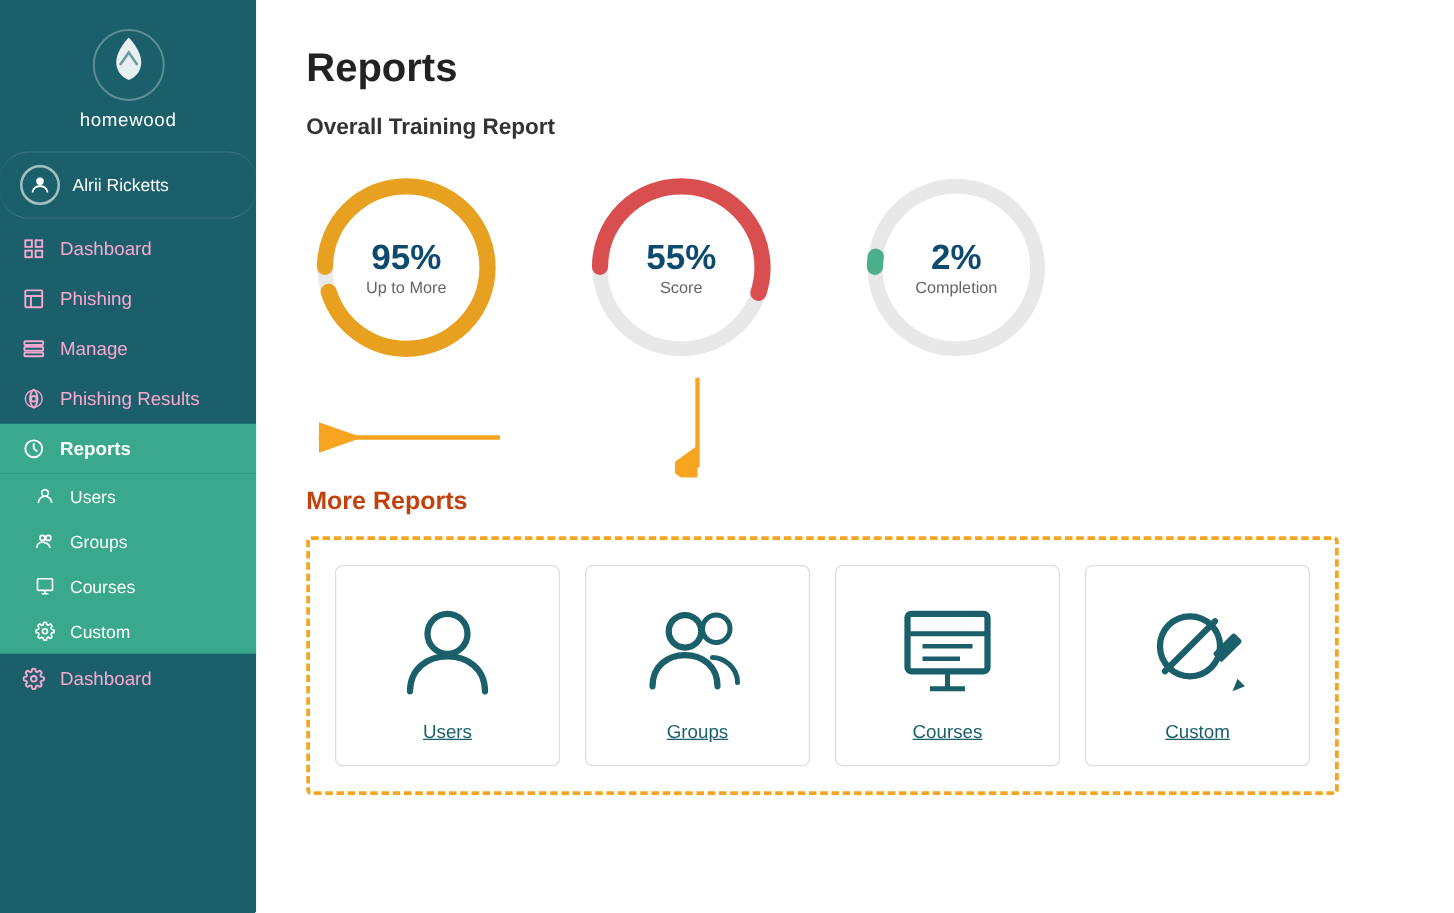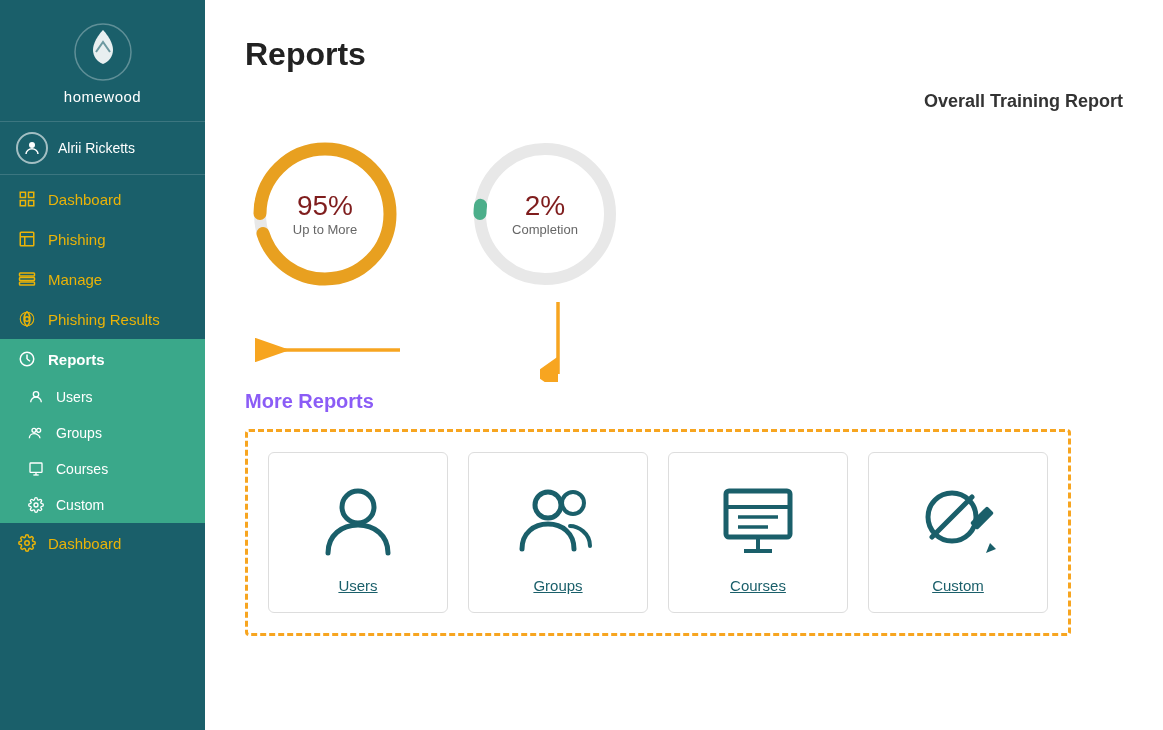--- a/index.html
+++ b/index.html
@@ -32,38 +32,39 @@
       letter-spacing: 0.5px;
     }
     .sidebar-user {
       display: flex;
       align-items: center;
       padding: 10px 16px;
       gap: 10px;
       border-top: 1px solid rgba(255,255,255,0.15);
       border-bottom: 1px solid rgba(255,255,255,0.15);
       margin-bottom: 4px;
+      border-radius: 23px;
     }
     .sidebar-user-icon {
       width: 32px;
       height: 32px;
       border-radius: 50%;
       border: 2px solid rgba(255,255,255,0.6);
       display: flex; align-items: center; justify-content: center;
     }
     .sidebar-user-name { font-size: 14px; color: #fff; }
 
     .sidebar-item {
       display: flex;
       align-items: center;
       padding: 11px 18px;
       gap: 12px;
       cursor: pointer;
       font-size: 15px;
-      color: #eab308;
+      color: #f9a8d4;
       transition: background 0.15s;
     }
     .sidebar-item.active {
       background: #3aa88a;
       color: #fff;
       font-weight: 600;
     }
     .sidebar-item svg { flex-shrink: 0; }
 
     
@@ -87,21 +88,20 @@
       font-size: 32px;
       font-weight: 700;
       color: #222;
       margin-bottom: 18px;
     }
     .section-title {
       font-size: 18px;
       font-weight: 700;
       color: #333;
       margin-bottom: 22px;
-      text-align: right;
     }
 
     
     .gauges-row {
       display: flex;
       gap: 60px;
       align-items: center;
       margin-bottom: 18px;
     }
     .gauge-container {
@@ -116,41 +116,41 @@
     }
     .gauge-center {
       position: absolute;
       top: 50%;
       left: 50%;
       transform: translate(-50%, -50%);
       text-align: center;
     }
     .gauge-value {
       font-size: 28px;
-      font-weight: 400;
-      color: #7f1d1d;
+      font-weight: 700;
+      color: #0c4a6e;
       line-height: 1.1;
     }
     .gauge-label {
       font-size: 13px;
       color: #666;
     }
 
     
     .arrows-area {
       position: relative;
       height: 70px;
       margin-bottom: 8px;
     }
 
     
     .more-reports-title {
       font-size: 20px;
       font-weight: 700;
-      color: #8b5cf6;
+      color: #c2410c;
       margin-bottom: 16px;
     }
     .more-reports-grid {
       display: flex;
       gap: 20px;
       border: 3px dashed #f7a520;
       padding: 20px;
       border-radius: 4px;
       width: fit-content;
     }
@@ -305,20 +305,31 @@
         <circle cx="80" cy="80" r="65" fill="none" stroke="#e8e8e8" stroke-width="12"></circle>
 
         <circle cx="80" cy="80" r="65" fill="none" stroke="#e8a020" stroke-width="13" stroke-dasharray="388 20.4" stroke-dashoffset="102" stroke-linecap="round" transform="rotate(-90 80 80)"></circle>
       </svg>
       <div class="gauge-center">
         <div class="gauge-value">95%</div>
         <div class="gauge-label">Up to More</div>
       </div>
     </div>
 
+    <div class="gauge-container">
+      <svg class="gauge-svg" viewBox="0 0 160 160">
+        <circle cx="80" cy="80" r="65" fill="none" stroke="#e8e8e8" stroke-width="12"></circle>
+
+        <circle cx="80" cy="80" r="65" fill="none" stroke="#d94f4f" stroke-width="13" stroke-dasharray="224.6 183.8" stroke-dashoffset="102" stroke-linecap="round" transform="rotate(-90 80 80)"></circle>
+      </svg>
+      <div class="gauge-center">
+        <div class="gauge-value">55%</div>
+        <div class="gauge-label">Score</div>
+      </div>
+    </div>
 
     <div class="gauge-container">
       <svg class="gauge-svg" viewBox="0 0 160 160">
         <circle cx="80" cy="80" r="65" fill="none" stroke="#e8e8e8" stroke-width="12"></circle>
 
         <circle cx="80" cy="80" r="65" fill="none" stroke="#4cae8a" stroke-width="13" stroke-dasharray="8.17 400.2" stroke-dashoffset="102" stroke-linecap="round" transform="rotate(-90 80 80)"></circle>
       </svg>
       <div class="gauge-center">
         <div class="gauge-value">2%</div>
         <div class="gauge-label">Completion</div>

